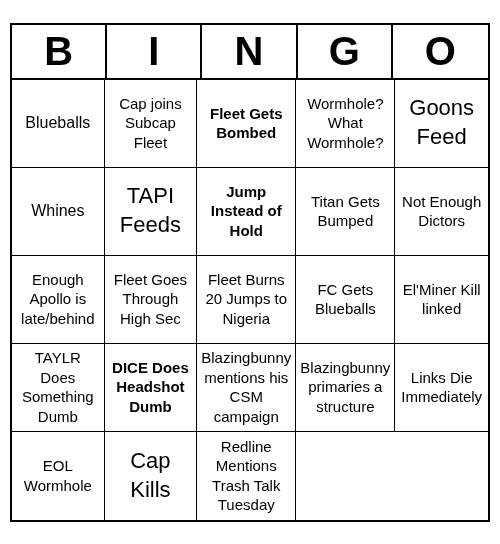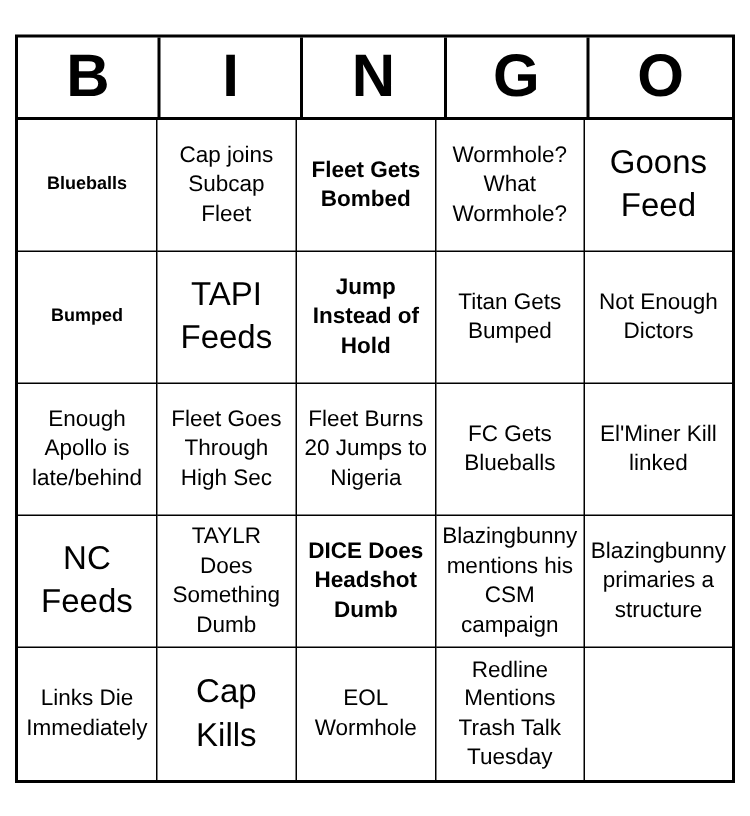--- a/index.html
+++ b/index.html
@@ -53,22 +53,22 @@
       border-right: none;
     }
     .bingo-cell:nth-child(n+21) {
       border-bottom: none;
     }
     .bingo-cell.large-text {
       font-size: 22px;
       font-weight: normal;
     }
     .bingo-cell.medium-text {
-      font-size: 12px;
-      font-weight: bold;
+      font-size: 16px;
+      font-weight: normal;
     }
     .bingo-cell.bold-text {
       font-weight: bold;
     }
   </style>
 </head>
 <body>
 
 <div class="bingo-card">
   <div class="bingo-header">
@@ -77,33 +77,32 @@
       <div class="bingo-header-cell">N</div>
       <div class="bingo-header-cell">G</div>
       <div class="bingo-header-cell">O</div>
     </div>
   <div class="bingo-grid">
   <div class="bingo-cell medium-text">Blueballs</div>
       <div class="bingo-cell">Cap joins Subcap Fleet</div>
       <div class="bingo-cell bold-text">Fleet Gets Bombed</div>
       <div class="bingo-cell">Wormhole? What Wormhole?</div>
       <div class="bingo-cell large-text">Goons Feed</div>
-      <div class="bingo-cell medium-text">Bumped</div>
+      <div class="bingo-cell medium-text">Whines</div>
       <div class="bingo-cell large-text">TAPI Feeds</div>
       <div class="bingo-cell bold-text">Jump Instead of Hold</div>
       <div class="bingo-cell">Titan Gets Bumped</div>
       <div class="bingo-cell">Not Enough Dictors</div>
       <div class="bingo-cell">Enough Apollo is late/behind</div>
       <div class="bingo-cell">Fleet Goes Through High Sec</div>
       <div class="bingo-cell">Fleet Burns 20 Jumps to Nigeria</div>
       <div class="bingo-cell">FC Gets Blueballs</div>
       <div class="bingo-cell">El'Miner Kill linked</div>
-      <div class="bingo-cell large-text">NC Feeds</div>
       <div class="bingo-cell">TAYLR Does Something Dumb</div>
       <div class="bingo-cell bold-text">DICE Does Headshot Dumb</div>
       <div class="bingo-cell">Blazingbunny mentions his CSM campaign</div>
       <div class="bingo-cell">Blazingbunny primaries a structure</div>
       <div class="bingo-cell">Links Die Immediately</div>
+      <div class="bingo-cell">EOL Wormhole</div>
       <div class="bingo-cell large-text">Cap Kills</div>
-      <div class="bingo-cell">EOL Wormhole</div>
       <div class="bingo-cell">Redline Mentions Trash Talk Tuesday</div>
     </div>
 </div>
 
 </body></html>

